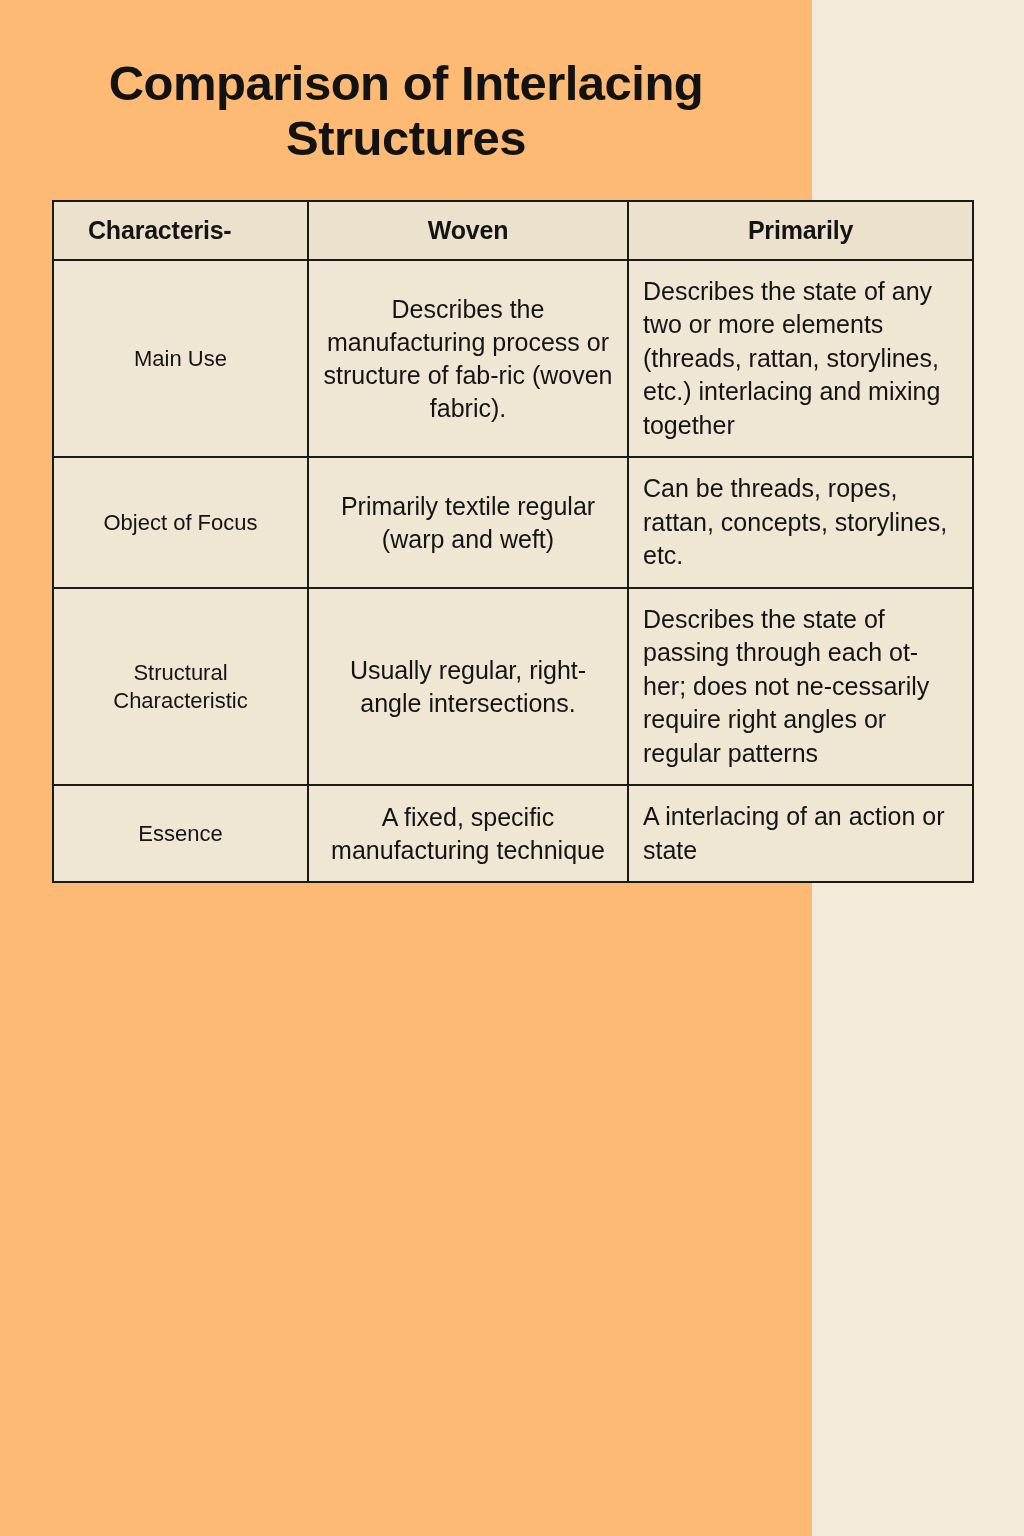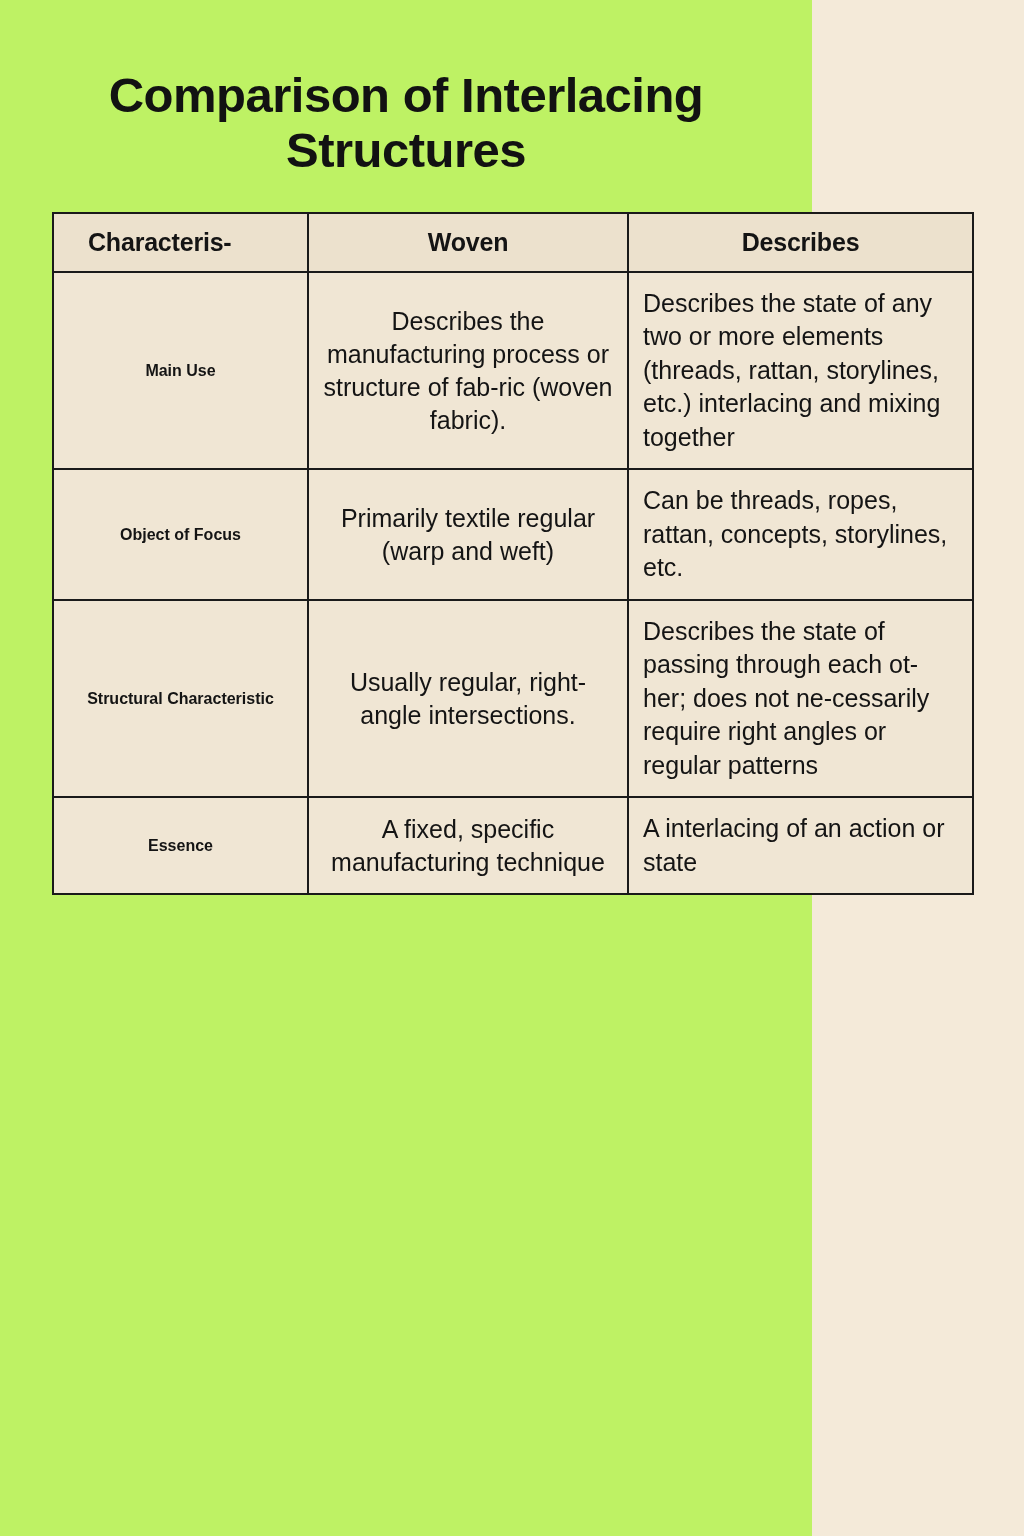--- a/index.html
+++ b/index.html
@@ -12,22 +12,22 @@
     background: #f4ead9;
     font-family: "Liberation Sans", sans-serif;
     color: #141414;
     overflow: hidden;
   }
   .page {
     position: relative;
     width: 812px;
     height: 1536px;
     box-sizing: border-box;
-    padding: 52px 52px 0 52px;
-    background: #bef264;
+    padding: 40px 52px 0 52px;
+    background: #fdba74;
   }
   .page-title {
     font-size: 49px;
     font-weight: bold;
     line-height: 1.12;
     text-align: center;
     letter-spacing: -0.5px;
     margin: 16px 40px 34px 40px;
     color: #121212;
   }
@@ -55,22 +55,22 @@
     padding-top: 20px;
     padding-bottom: 20px;
     letter-spacing: -0.2px;
     margin-left: 17px;
   }
   thead th.first {
     padding-left: 34px;
     text-align: left;
   }
   td.rowhead {
-    font-size: 16px;
-    font-weight: bold;
+    font-size: 22px;
+    font-weight: normal;
     text-align: center;
     line-height: 1.25;
     padding-left: 18px;
     padding-right: 18px;
   }
   td.mid {
     font-size: 25px;
     line-height: 1.32;
     text-align: center;
     padding-left: 22px;
@@ -95,21 +95,21 @@
   <table class="compare">
     <colgroup>
       <col class="c1">
         <col class="c2">
         <col class="c3">
     </colgroup>
     <thead>
       <tr>
         <th class="first">Characteris-</th>
         <th>Woven</th>
-        <th>Describes</th>
+        <th>Primarily</th>
       </tr>
     </thead>
     <tbody>
       <tr>
         <td class="rowhead">Main Use</td>
         <td class="mid">Describes the manufacturing process or structure of fab-ric (woven fabric).</td>
         <td class="right">Describes the state of any two or more elements (threads, rattan, storylines, etc.) interlacing and mixing together</td>
       </tr>
       <tr>
         <td class="rowhead">Object of Focus</td>

